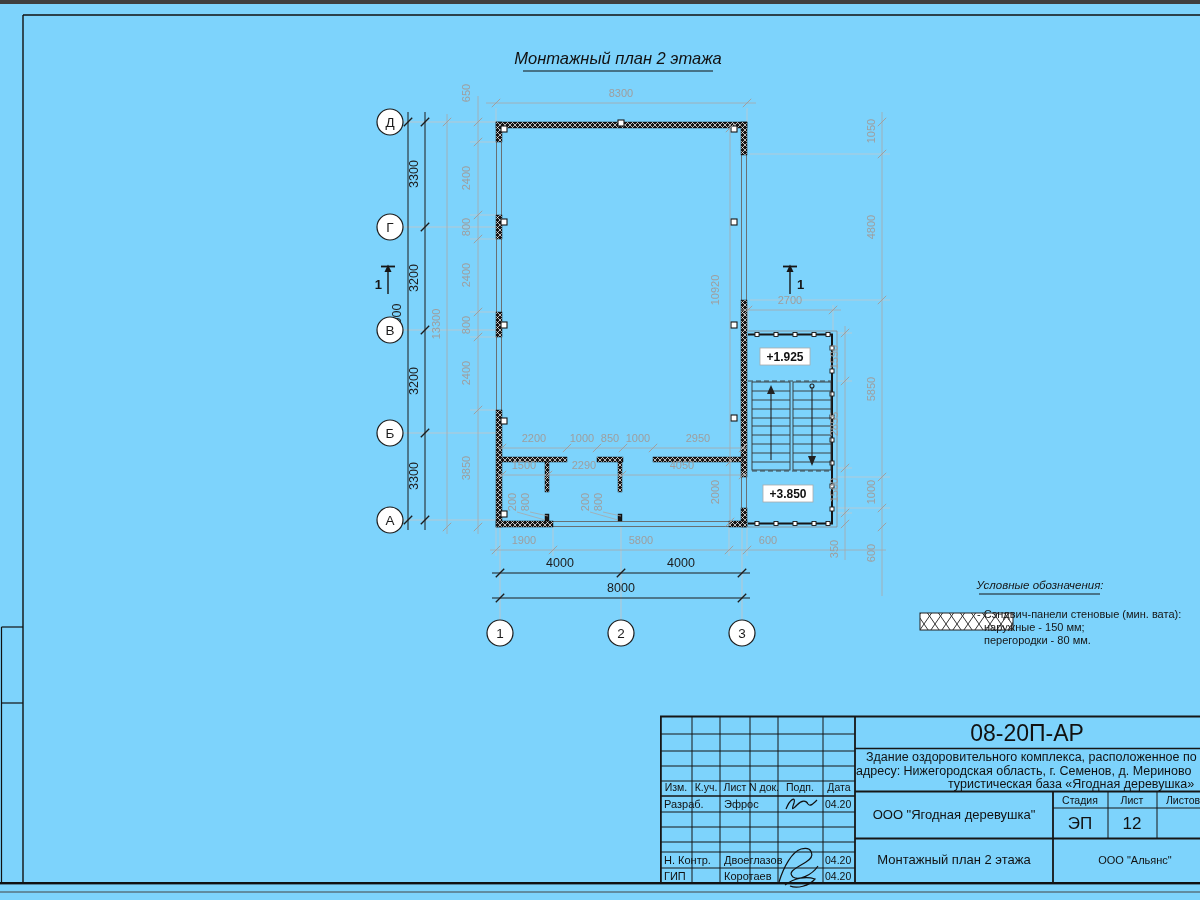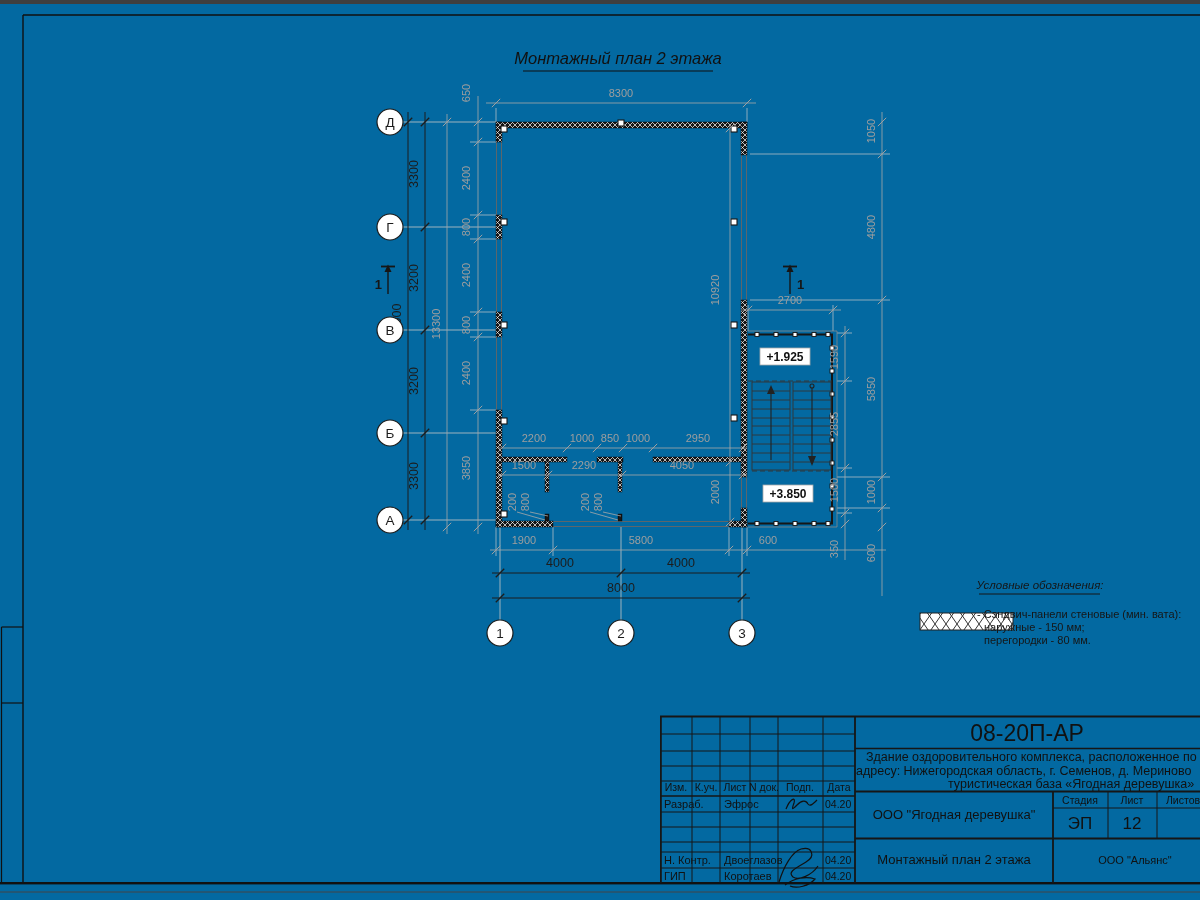--- a/index.html
+++ b/index.html
@@ -1,16 +1,16 @@
 <!DOCTYPE html>
 <html><head>
 <meta charset="utf-8">
 <style>
   html,body{margin:0;padding:0;background:#fff;}
-  #sheet{position:relative;width:1200px;height:900px;background:#0369a1;overflow:hidden;
+  #sheet{position:relative;width:1200px;height:900px;background:#7dd3fc;overflow:hidden;
          font-family:"Liberation Sans",sans-serif;text-align:center;}
   svg{position:absolute;left:0;top:0;}
   svg text{font-family:"Liberation Sans",sans-serif;}
   .dg{fill:#9e9e9e;font-size:11px;}          
   .db{fill:#1c1c1c;font-size:12.5px;}        
   .axis{fill:#1c1c1c;font-size:13.5px;}
   .lvl{fill:#111;font-size:12px;font-weight:600;}
   .tbs{fill:#111;font-size:10.5px;}          
   .tbm{fill:#111;font-size:11px;}
   .tbt{fill:#111;font-size:13px;}

